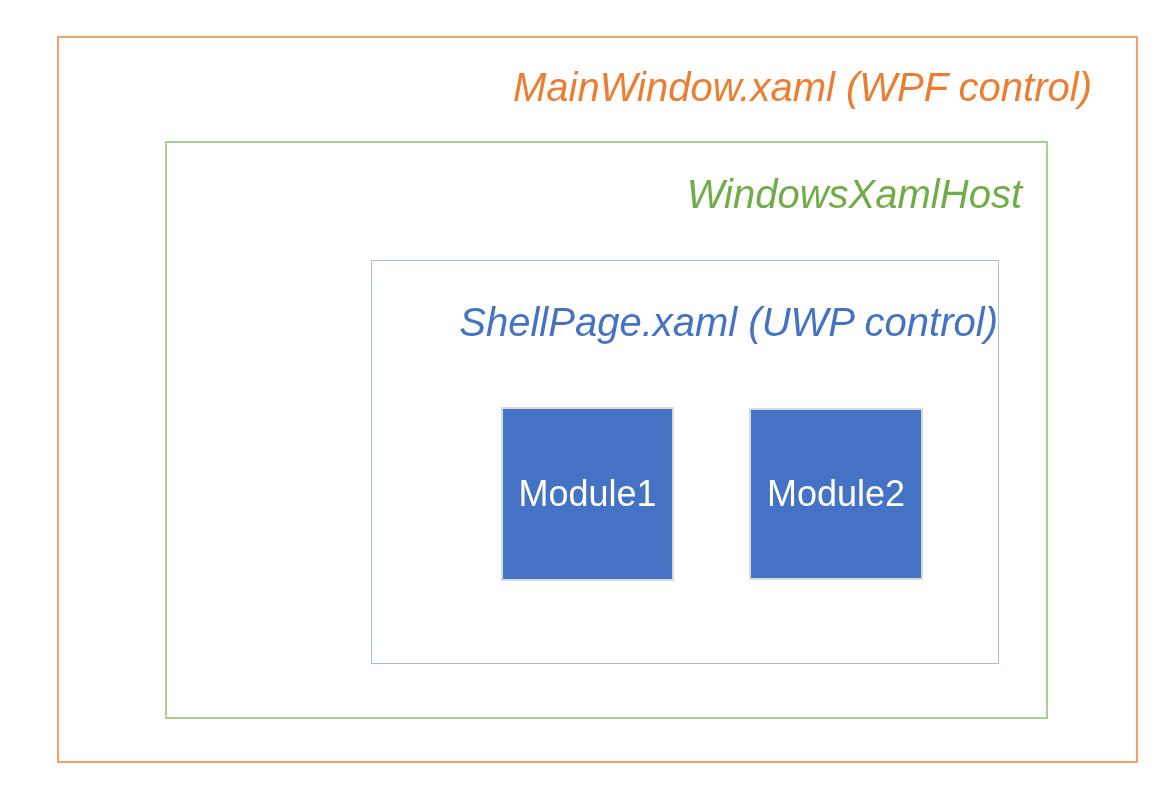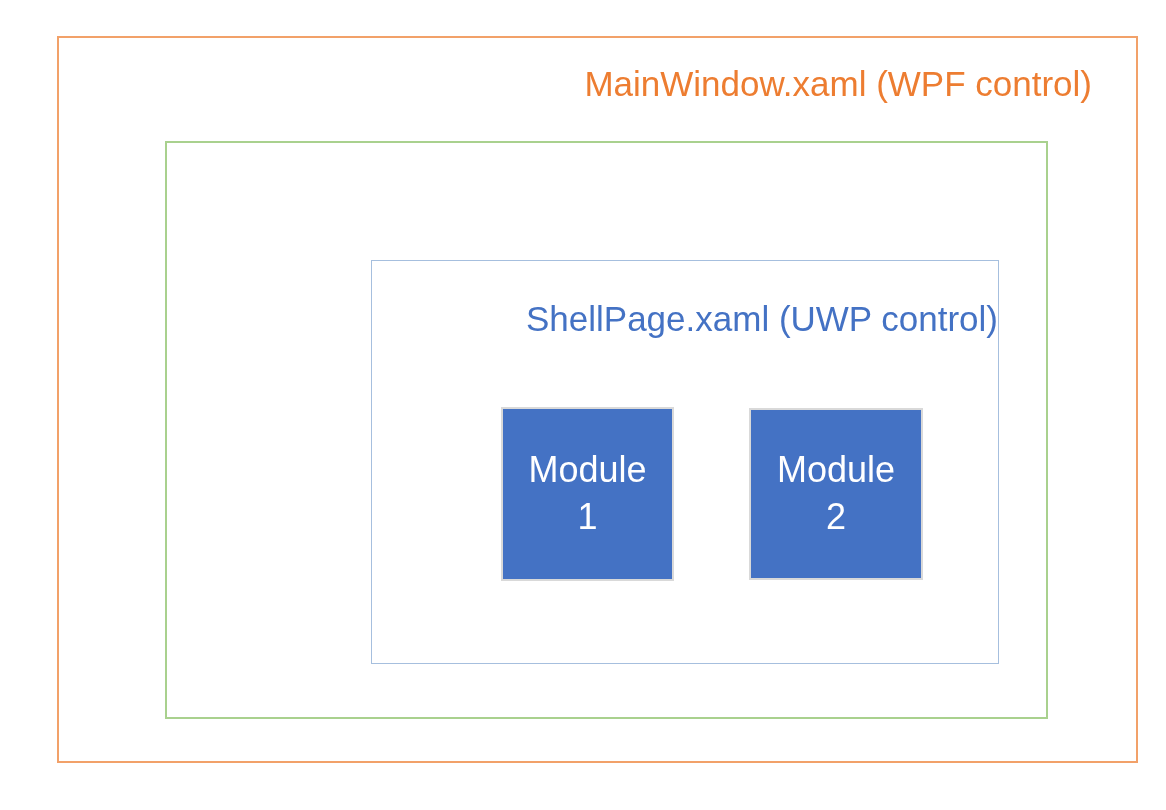--- a/index.html
+++ b/index.html
@@ -35,22 +35,23 @@
     left: 204px; top: 117px;           
     width: 628px; height: 404px;
     border: 1.5px solid #A6BFDE;
   }
 
   
   .box-label {
     position: absolute;
     white-space: nowrap;
     line-height: 1.15;
-    font-size: 35px;
+    font-size: 40px;
     font-weight: 400;
+    font-style: italic;
   }
   .mainwindow-label {
     top: 26px; right: 44px;
     color: #ED7D31;
   }
   .xamlhost-label {
     top: 28px; right: 24px;
     color: #70AD47;
   }
   .shellpage-label {
@@ -59,40 +60,41 @@
     text-align: right;
     color: #4472C4;
   }
 
   
   .module-box {
     position: absolute;
     background: #4472C4;
     border: 2px solid #D9D9D9;
     display: flex;
-    flex-direction: column;
+    flex-direction: row;
     align-items: center;
     justify-content: center;
     color: #FFFFFF;
     font-size: 36px;
     line-height: 1.3;
     text-align: center;
   }
   .module-1 { left: 129px; top: 146px; width: 173px; height: 174px; }
   .module-2 { left: 377px; top: 147px; width: 174px; height: 172px; }
 </style>
 </head>
 <body>
 
 <div class="canvas">
 
   <div class="box mainwindow-box">
     <span class="box-label mainwindow-label">MainWindow.xaml (WPF control)</span>
 
     <div class="box xamlhost-box">
+      <span class="box-label xamlhost-label">WindowsXamlHost</span>
 
       <div class="box shellpage-box">
         <span class="box-label shellpage-label">ShellPage.xaml (UWP control)</span>
 
         <div class="module-box module-1">
           <span>Module</span>
           <span>1</span>
         </div>
 
         <div class="module-box module-2">

